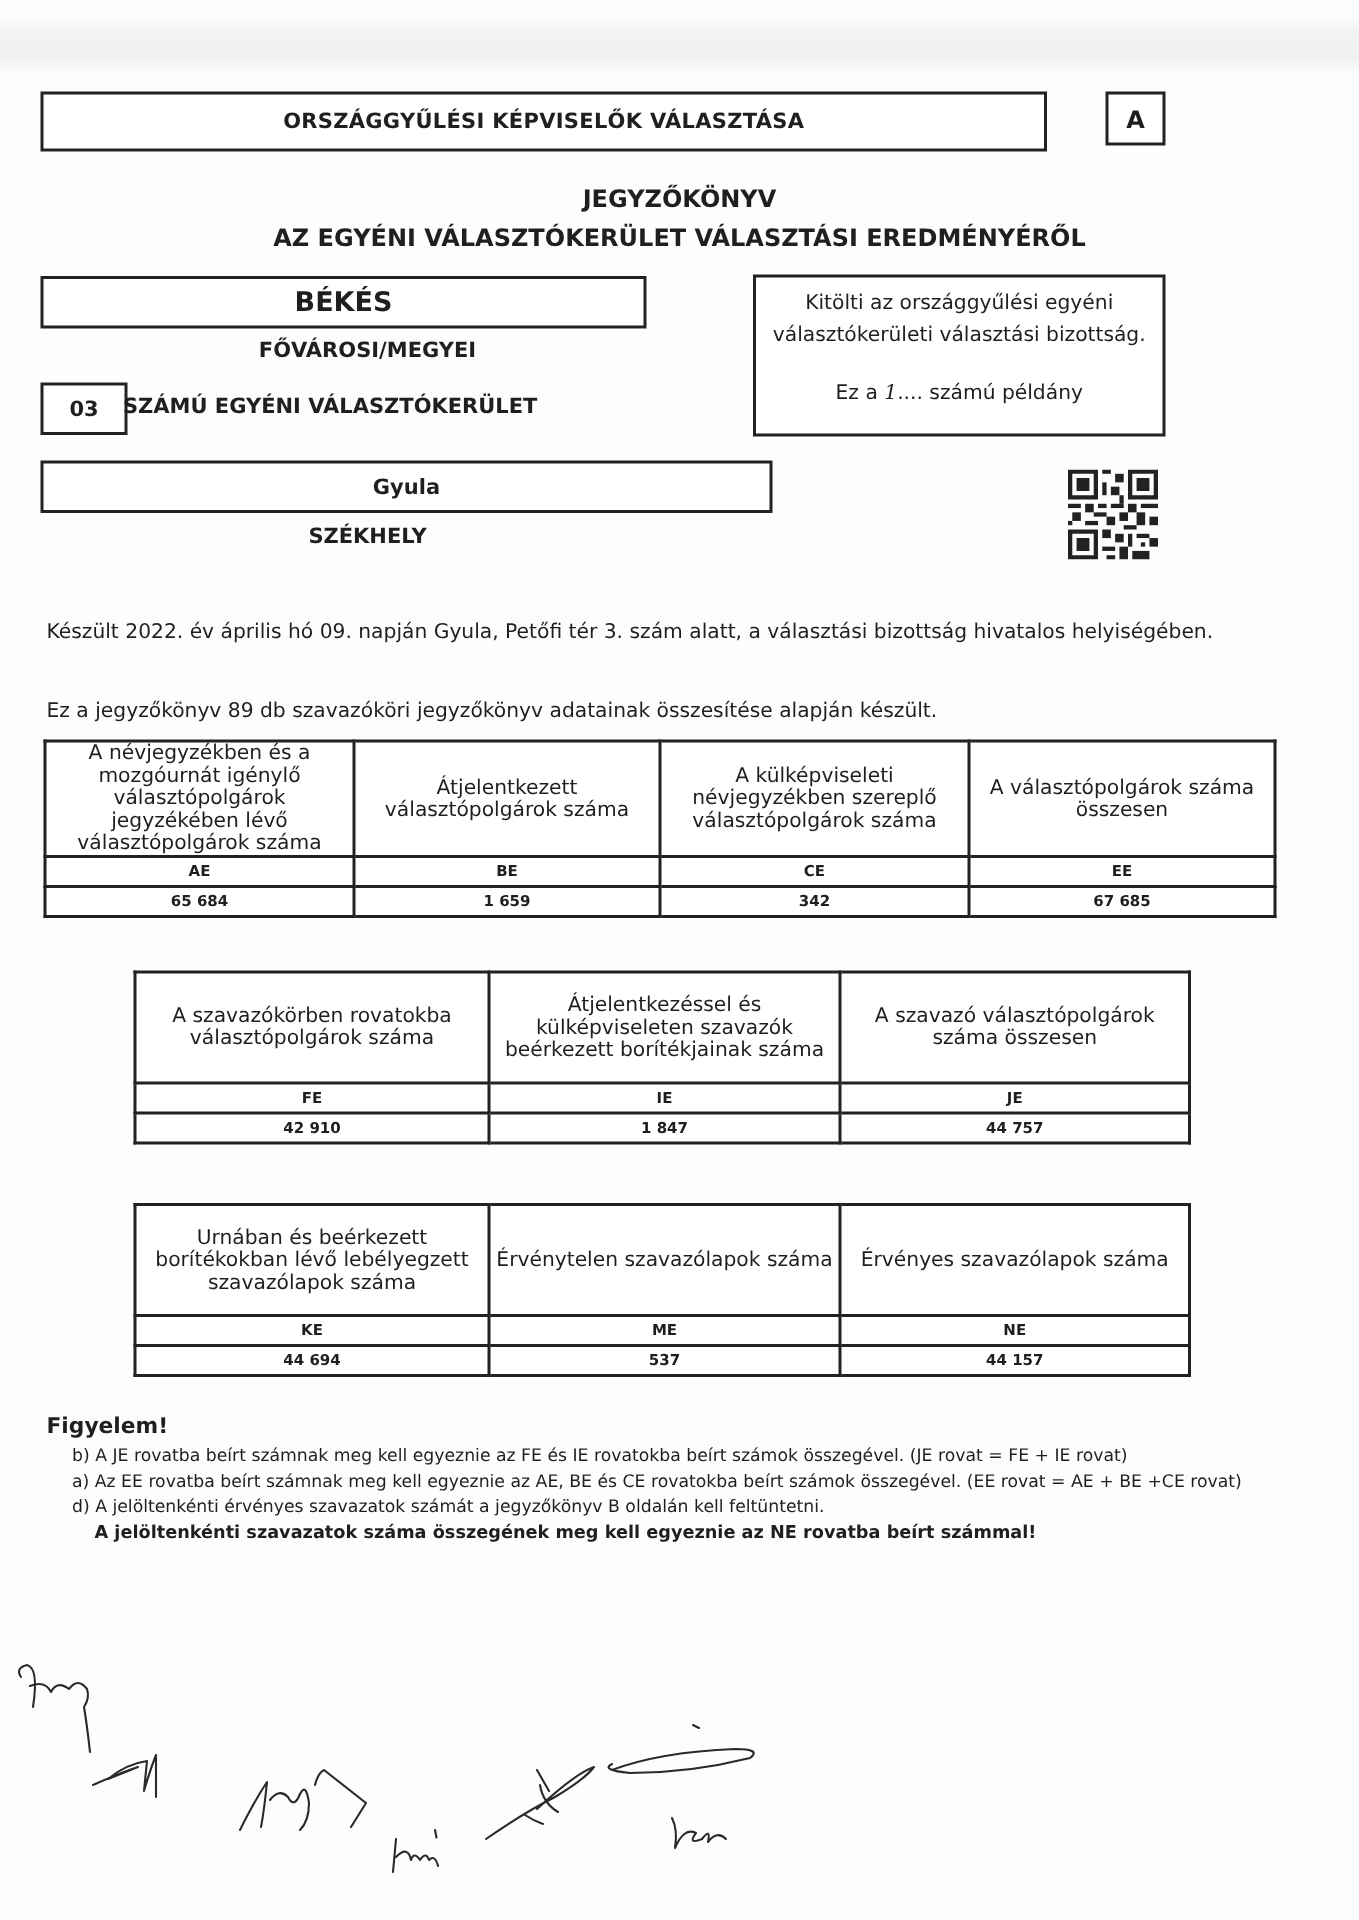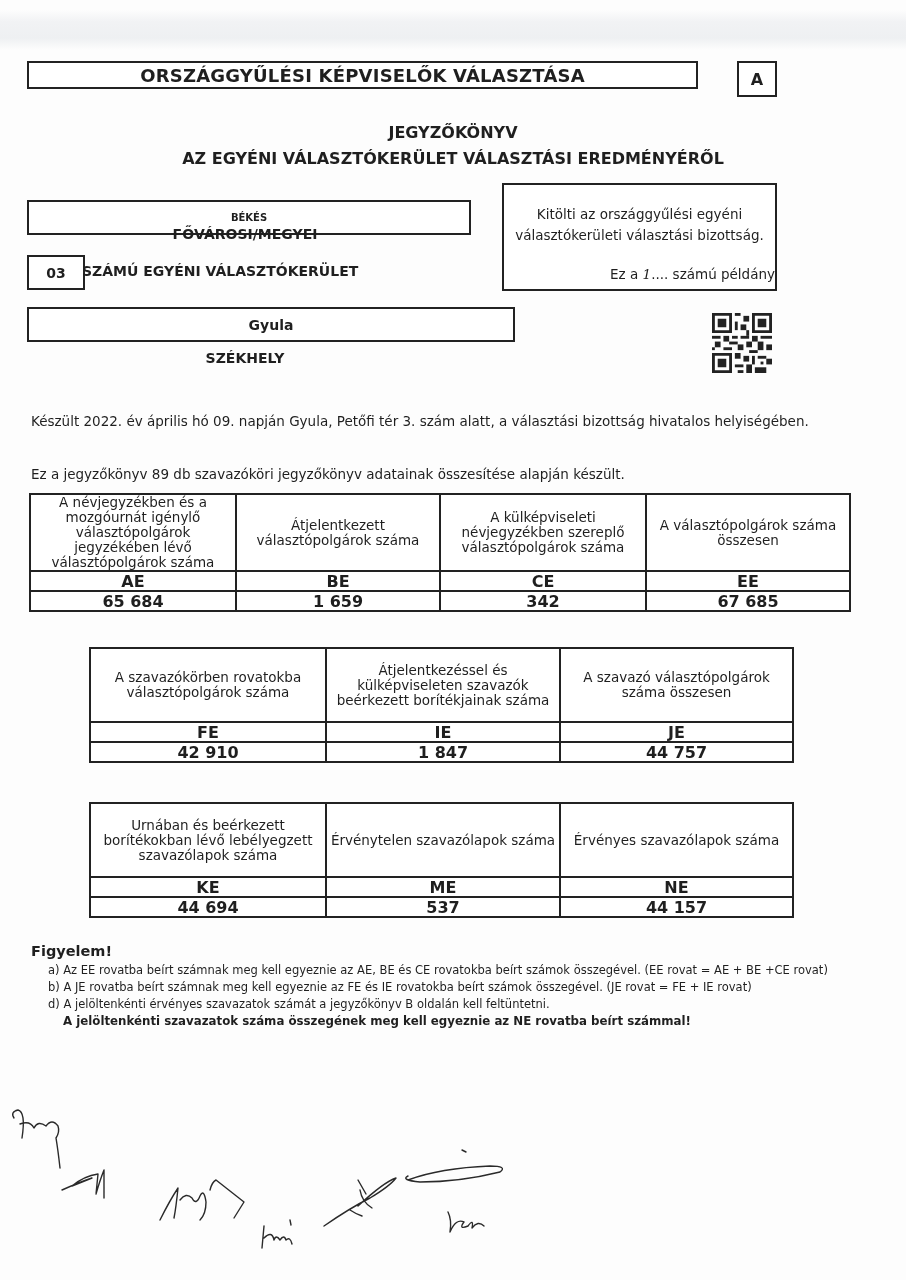--- a/index.html
+++ b/index.html
@@ -9,45 +9,45 @@
       font-family: "DejaVu Sans", sans-serif;
       color: #1f1f1f;
     }
     .abs { position: absolute; box-sizing: border-box; }
     .box { border: 2px solid #222; background: #fff; }
     .center { display: flex; align-items: center; justify-content: center; text-align: center; }
 
     #scan-shadow { left: 0; top: 10px; width: 906px; height: 40px;
       background: linear-gradient(#fdfdfd, #f1f2f4 30%, #eef0f2 70%, #fdfdfd); }
 
-    #election-title { left: 27px; top: 61px; width: 671px; height: 28px; font-size: 18px; font-weight: bold; letter-spacing: 0.2px; }
+    #election-title { left: 27px; top: 61px; width: 671px; height: 40px; font-size: 14px; font-weight: bold; letter-spacing: 0.2px; }
     #form-letter { left: 737px; top: 61px; width: 40px; height: 36px; font-size: 16px; font-weight: bold; }
 
     #doc-title { left: 0; top: 120px; width: 1080px; font-size: 16px; font-weight: bold; text-align: center; line-height: 26px; }
 
-    #county-box { left: 27px; top: 200px; width: 444px; height: 35px; font-size: 10px; font-weight: bold; }
+    #county-box { left: 27px; top: 184px; width: 404px; height: 35px; font-size: 18px; font-weight: bold; }
     #county-label { left: 27px; top: 226px; width: 436px; font-size: 14px; font-weight: bold; text-align: center; }
     #district-num { left: 27px; top: 255px; width: 58px; height: 35px; font-size: 14px; font-weight: bold; }
     #district-label { left: 82px; top: 263px; font-size: 14px; font-weight: bold; }
     #seat-box { left: 27px; top: 307px; width: 488px; height: 35px; font-size: 14px; font-weight: bold; }
     #seat-label { left: 27px; top: 350px; width: 436px; font-size: 14px; font-weight: bold; text-align: center; }
 
-    #committee-box { left: 502px; top: 183px; width: 275px; height: 108px; font-size: 13.5px; line-height: 21px; padding-top: 19px; text-align: center; }
-    #committee-box .copy { margin-top: 18px; text-align: right; }
+    #committee-box { left: 502px; top: 183px; width: 275px; height: 108px; font-size: 13.5px; line-height: 21px; padding-top: 7px; text-align: center; }
+    #committee-box .copy { margin-top: 18px; }
     #copy-num { font-style: italic; font-family: "DejaVu Serif", serif; }
 
     #qr-code { left: 712px; top: 313px; width: 60px; height: 60px; }
 
     #made-text { left: 31px; top: 413px; font-size: 13.5px; }
     #basis-text { left: 31px; top: 466px; font-size: 13.5px; }
 
     table { border-collapse: collapse; table-layout: fixed; background: #fff; padding-left: 32px; }
     td { border: 2px solid #222; text-align: center; font-size: 13.5px; padding: 0 2px; line-height: 15px; }
     td.hd { height: 72px; vertical-align: middle; }
-    td.code, td.val { font-weight: bold; font-size: 16px; height: 18px; line-height: 17px; }
+    td.code, td.val { font-weight: bold; font-size: 10px; height: 18px; line-height: 17px; }
 
     #table-1 { left: 29px; top: 493px; width: 820px; }
     #table-2 { left: 89px; top: 647px; width: 703px; }
     #table-3 { left: 89px; top: 802px; width: 703px; border-radius: 11px; }
 
     #notes { left: 31px; top: 943px; width: 860px; }
     #notes-title { font-size: 14.5px; font-weight: bold; margin-bottom: 3px; }
     .note { font-size: 11.5px; margin-left: 17px; line-height: 17px; }
     .note.bold-note { font-weight: bold; margin-left: 32px; font-size: 11.8px; }
 
@@ -198,22 +198,22 @@
   <tr>
     <td class="val">44 694</td>
     <td class="val">537</td>
     <td class="val">44 157</td>
   </tr>
 </tbody>
   </table>
 
 <div id="notes" class="abs">
   <div id="notes-title">Figyelem!</div>
+  <div class="note">b) A JE rovatba beírt számnak meg kell egyeznie az FE és IE rovatokba beírt számok összegével. (JE rovat = FE + IE rovat)</div>
   <div class="note">a) Az EE rovatba beírt számnak meg kell egyeznie az AE, BE és CE rovatokba beírt számok összegével. (EE rovat = AE + BE +CE rovat)</div>
-  <div class="note">b) A JE rovatba beírt számnak meg kell egyeznie az FE és IE rovatokba beírt számok összegével. (JE rovat = FE + IE rovat)</div>
   <div class="note">d) A jelöltenkénti érvényes szavazatok számát a jegyzőkönyv B oldalán kell feltüntetni.</div>
   <div class="note bold-note">A jelöltenkénti szavazatok száma összegének meg kell egyeznie az NE rovatba beírt számmal!</div>
 </div>
 
 <svg id="signatures" class="abs" viewBox="0 0 906 170">
   <g fill="none" stroke="#2a2a2a" stroke-width="1.4" stroke-linecap="round" stroke-linejoin="round">
     <path d="M14 28 Q10 22 18 20 Q26 22 22 48 M20 34 Q30 30 34 38 Q38 30 46 36 Q52 28 58 36 Q60 42 56 48 Q58 60 60 78"></path>
     <path d="M62 100 Q80 92 92 88 L72 96 Q84 86 98 84 L96 104 Q100 90 104 80 L104 108"></path>
     <path d="M160 130 Q170 110 178 98 Q176 118 174 128 M180 110 Q186 102 192 108 Q196 116 200 106 Q204 98 206 112 Q206 124 200 130 M210 100 Q212 92 216 90 L244 112 L234 128"></path>
     <path d="M262 158 L264 136 M264 148 Q272 140 274 150 Q276 144 280 150 Q284 144 286 150 Q290 146 292 154 M290 130 L291 135"></path>

